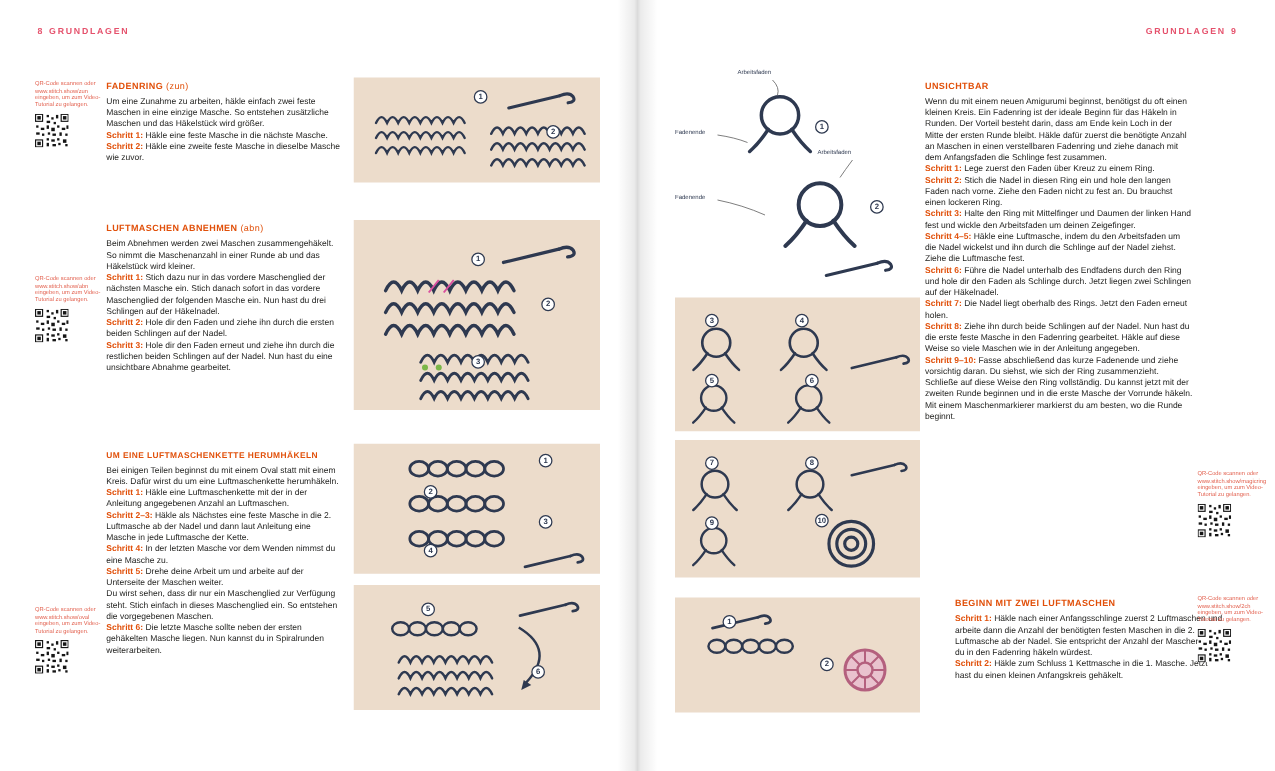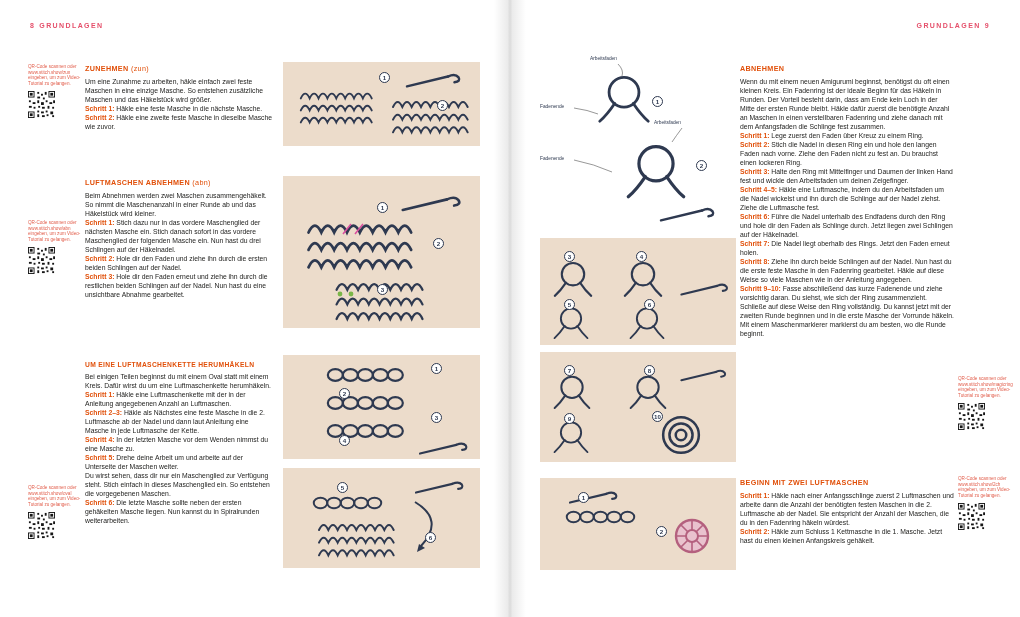--- a/index.html
+++ b/index.html
@@ -171,21 +171,21 @@
   <div class="page-head" style="left:30px"><span class="num" style="margin-left:0">8</span><span>GRUNDLAGEN</span></div>
   <div class="page-head" style="right:30px"><span>GRUNDLAGEN</span><span class="num" style="margin-right:0">9</span></div>
 
   <div class="qr-block" style="left:28px;top:64px;width:54px">
     <p class="qr-text">QR-Code scannen oder www.stitch.show/zun eingeben, um zum Video-Tutorial zu gelangen.</p>
     <svg class="qr-code" viewBox="0 0 29 29">
         <use href="#sym-qr"></use>
       </svg>
   </div>
   <div class="text-col" style="left:85px;top:64px;width:188px">
-    <h3 class="sec-title"><span>ZUNEHMEN</span> <span class="abbr">(zun)</span></h3>
+    <h3 class="sec-title"><span>FADENRING</span> <span class="abbr">(zun)</span></h3>
     <div>
 
     <p class="body"><span class="stp"></span><span class="txt">Um eine Zunahme zu arbeiten, häkle einfach zwei feste Maschen in eine einzige Masche. So entstehen zusätzliche Maschen und das Häkelstück wird größer.</span></p>
         <p class="body"><span class="stp">Schritt 1:</span><span class="txt">Häkle eine feste Masche in die nächste Masche.</span></p>
         <p class="body"><span class="stp">Schritt 2:</span><span class="txt">Häkle eine zweite feste Masche in dieselbe Masche wie zuvor.</span></p>
       </div>
   </div>
   <div class="panel pnl-zun" style="left:283px;top:62px;width:197px;height:84px">
     <svg class="art" width="197" height="84">
       <use href="#sym-swatch" x="14" y="24" width="76" height="40"></use>
@@ -339,21 +339,21 @@
     <div class="badges">
 
     <span class="badge">7</span>
         <span class="badge">8</span>
         <span class="badge">9</span>
         <span class="badge">10</span>
       </div>
   </div>
 
   <div class="text-col" style="left:740px;top:64px;width:214px">
-    <h3 class="sec-title"><span>ABNEHMEN</span></h3>
+    <h3 class="sec-title"><span>UNSICHTBAR</span></h3>
     <div>
 
     <p class="body"><span class="stp"></span><span class="txt">Wenn du mit einem neuen Amigurumi beginnst, benötigst du oft einen kleinen Kreis. Ein Fadenring ist der ideale Beginn für das Häkeln in Runden. Der Vorteil besteht darin, dass am Ende kein Loch in der Mitte der ersten Runde bleibt. Häkle dafür zuerst die benötigte Anzahl an Maschen in einen verstellbaren Fadenring und ziehe danach mit dem Anfangsfaden die Schlinge fest zusammen.</span></p>
         <p class="body"><span class="stp">Schritt 1:</span><span class="txt">Lege zuerst den Faden über Kreuz zu einem Ring.</span></p>
         <p class="body"><span class="stp">Schritt 2:</span><span class="txt">Stich die Nadel in diesen Ring ein und hole den langen Faden nach vorne. Ziehe den Faden nicht zu fest an. Du brauchst einen lockeren Ring.</span></p>
         <p class="body"><span class="stp">Schritt 3:</span><span class="txt">Halte den Ring mit Mittelfinger und Daumen der linken Hand fest und wickle den Arbeitsfaden um deinen Zeigefinger.</span></p>
         <p class="body"><span class="stp">Schritt 4–5:</span><span class="txt">Häkle eine Luftmasche, indem du den Arbeitsfaden um die Nadel wickelst und ihn durch die Schlinge auf der Nadel ziehst. Ziehe die Luftmasche fest.</span></p>
         <p class="body"><span class="stp">Schritt 6:</span><span class="txt">Führe die Nadel unterhalb des Endfadens durch den Ring und hole dir den Faden als Schlinge durch. Jetzt liegen zwei Schlingen auf der Häkelnadel.</span></p>
         <p class="body"><span class="stp">Schritt 7:</span><span class="txt">Die Nadel liegt oberhalb des Rings. Jetzt den Faden erneut holen.</span></p>
         <p class="body"><span class="stp">Schritt 8:</span><span class="txt">Ziehe ihn durch beide Schlingen auf der Nadel. Nun hast du die erste feste Masche in den Fadenring gearbeitet. Häkle auf diese Weise so viele Maschen wie in der Anleitung angegeben.</span></p>
@@ -373,21 +373,21 @@
       <use href="#sym-chain" x="20" y="30" width="84" height="18"></use>
       <use href="#sym-hook" x="28" y="10" width="52" height="16"></use>
       <use href="#sym-rosette" x="132" y="38" width="40" height="40"></use>
     </svg>
     <div class="badges">
 
     <span class="badge">1</span>
         <span class="badge">2</span>
       </div>
   </div>
-  <div class="text-col" style="left:740px;top:478px;width:214px">
+  <div class="text-col" style="left:764px;top:478px;width:214px">
     <h3 class="sec-title"><span>BEGINN MIT ZWEI LUFTMASCHEN</span></h3>
     <div>
 
     <p class="body"><span class="stp">Schritt 1:</span><span class="txt">Häkle nach einer Anfangsschlinge zuerst 2 Luftmaschen und arbeite dann die Anzahl der benötigten festen Maschen in die 2. Luftmasche ab der Nadel. Sie entspricht der Anzahl der Maschen, die du in den Fadenring häkeln würdest.</span></p>
         <p class="body"><span class="stp">Schritt 2:</span><span class="txt">Häkle zum Schluss 1 Kettmasche in die 1. Masche. Jetzt hast du einen kleinen Anfangskreis gehäkelt.</span></p>
       </div>
   </div>
   <div class="qr-block" style="left:958px;top:476px;width:56px">
     <p class="qr-text">QR-Code scannen oder www.stitch.show/2ch eingeben, um zum Video-Tutorial zu gelangen.</p>
     <svg class="qr-code" viewBox="0 0 29 29">

